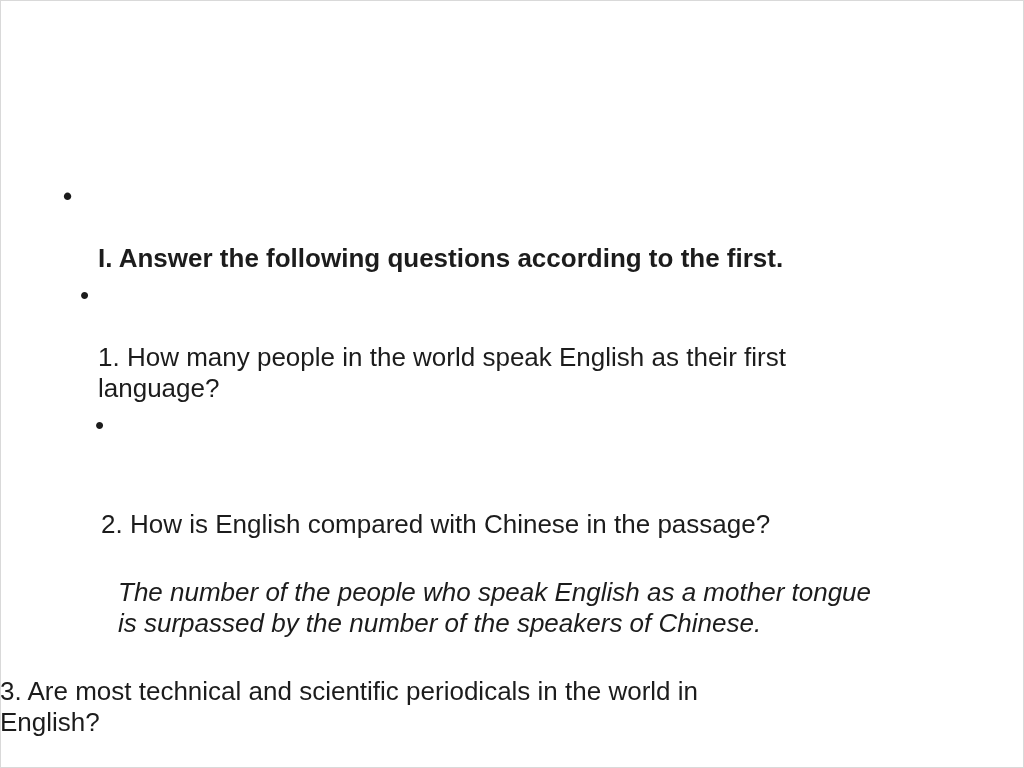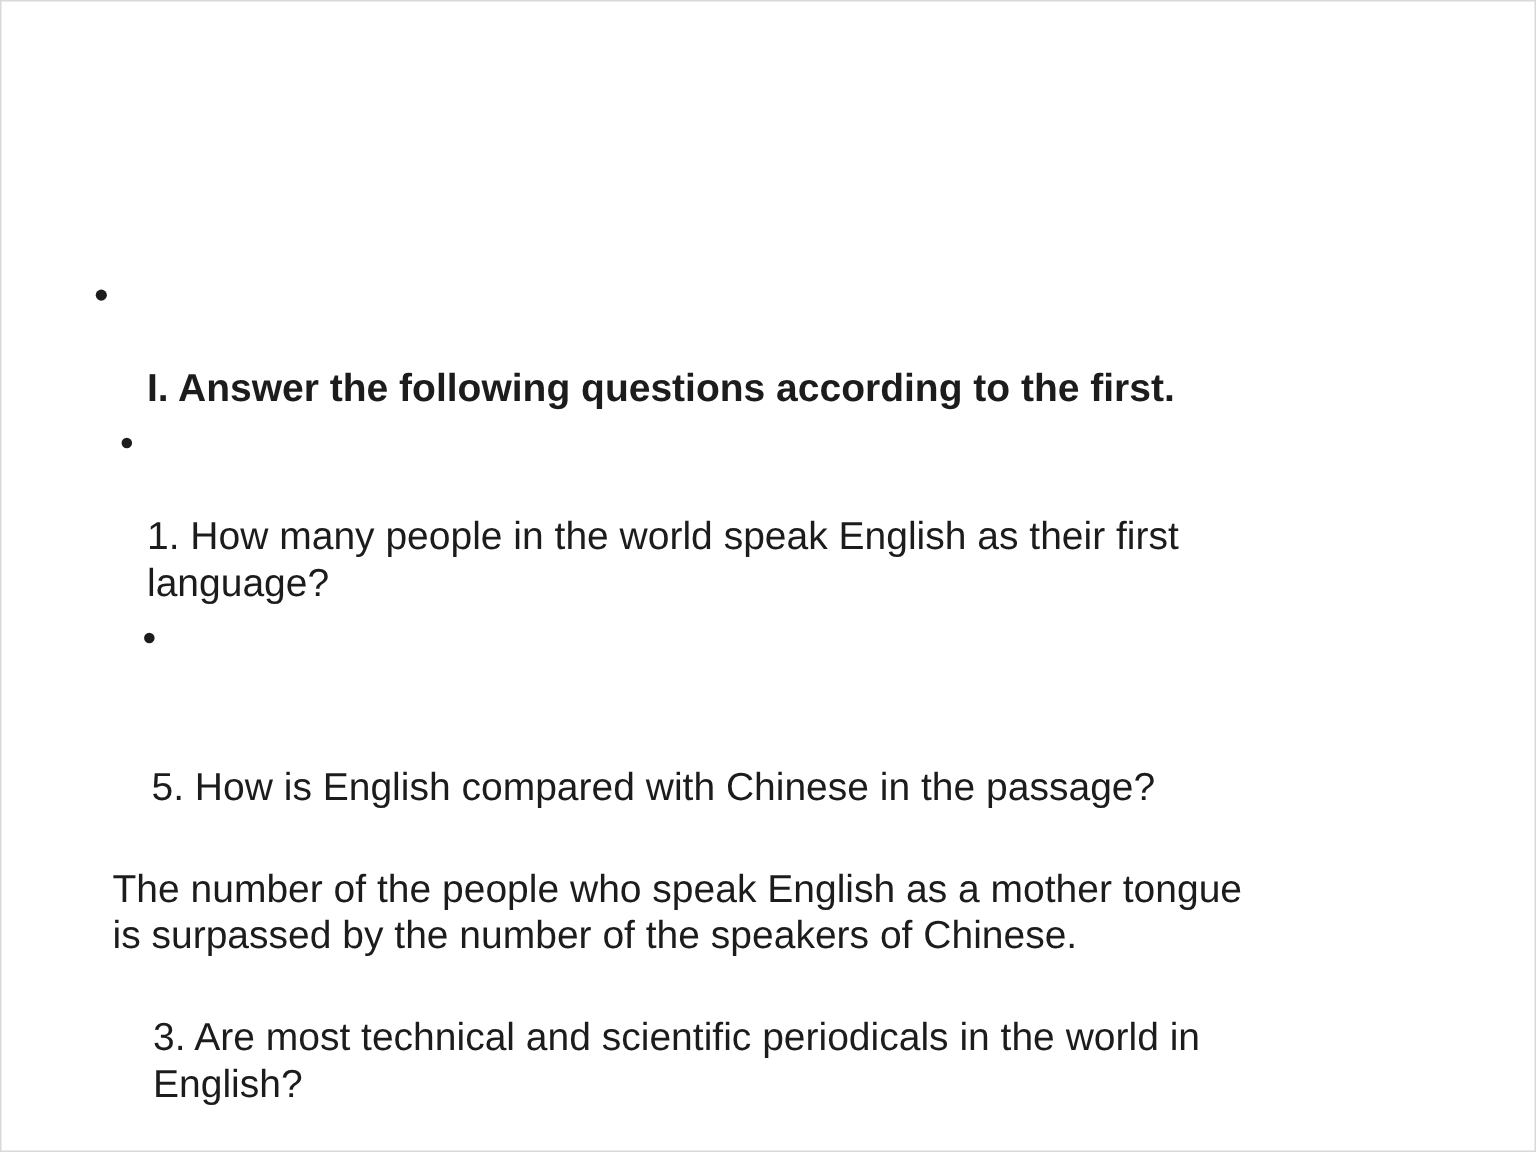--- a/index.html
+++ b/index.html
@@ -32,22 +32,22 @@
     top: 0;
     width: 20px;
     text-align: left;
   }
   
   .p1 { padding-left: 98px; font-weight: bold; }
   .p2 { padding-left: 98px; text-indent: 17px; }
   .p3 { padding-left: 98px; text-indent: 32px; }
   
   .p4 { margin-left: 101px; }
-  .p5 { margin-left: 75px;  text-indent: 28px; }
-  .p6 { margin-left: 102px; text-indent: -12px; }
+  .p5 { margin-left: 118px;  text-indent: 28px; font-style: italic; }
+  .p6 { text-indent: -12px; }
 </style>
 </head>
 <body>
 
 <div class="slide">
 
   <div class="para p1">
     <span class="bullet">•</span>
     <span>I. Answer the following questions according to the first.</span>
   </div>
@@ -56,21 +56,21 @@
     <span class="bullet">•</span>
     <span>1. How many people in the world speak English as their first
 language?</span>
   </div>
 
   <div class="para p3">
     <span class="bullet">•</span>
   </div>
 
   <div class="para p4">
-    <span>5. How is English compared with Chinese in the passage?</span>
+    <span>2. How is English compared with Chinese in the passage?</span>
   </div>
 
   <div class="para p5">
     <span>The number of the people who speak English as a mother tongue
 is surpassed by the number of the speakers of Chinese.</span>
   </div>
 
   <div class="para p6">
     <span>3. Are most technical and scientific periodicals in the world in
 English?</span>

